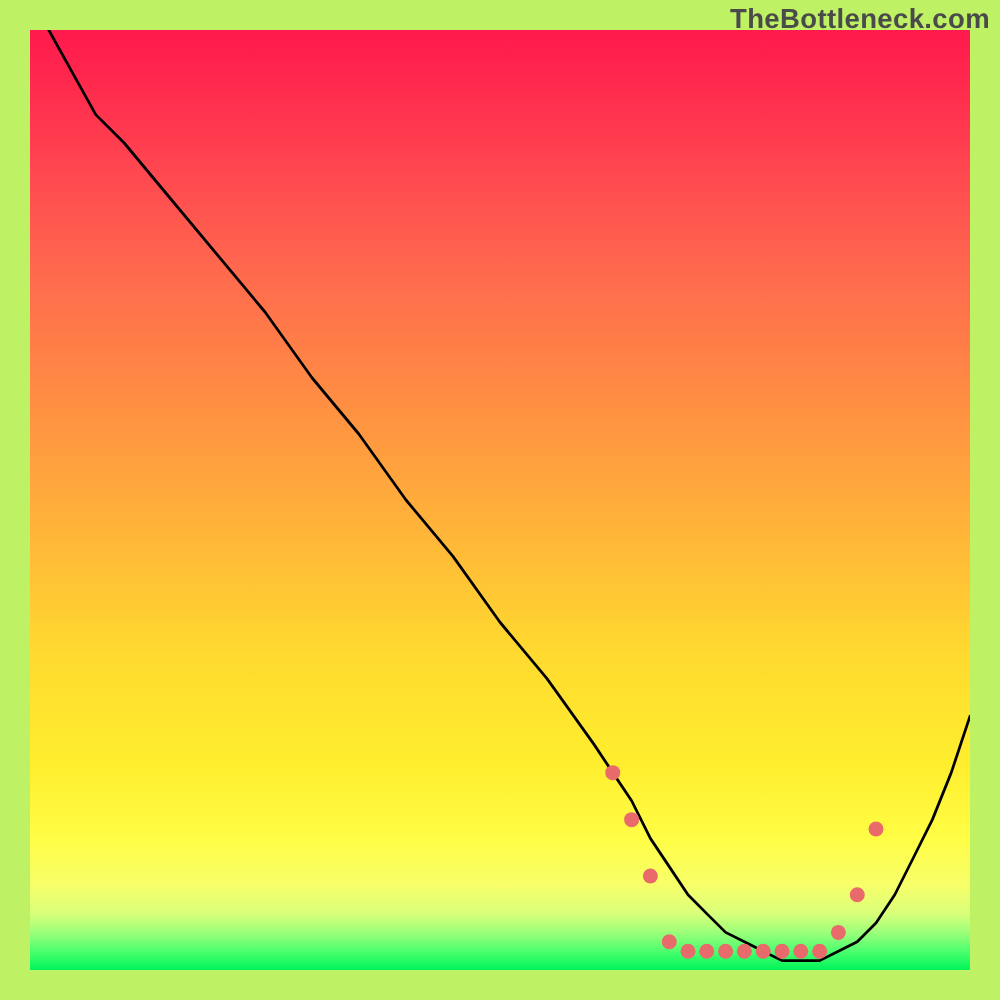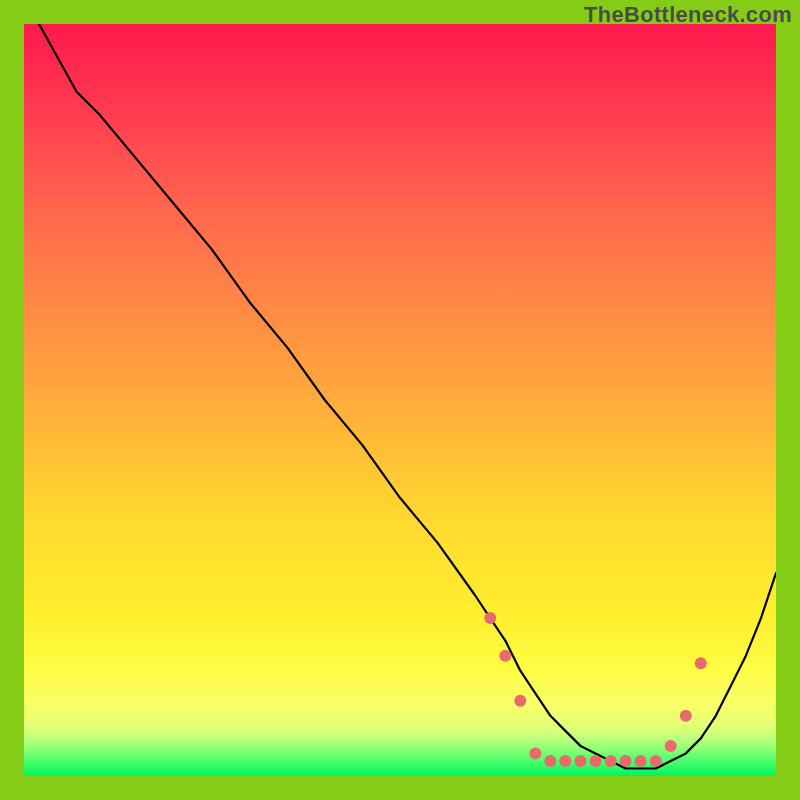--- a/index.html
+++ b/index.html
@@ -8,21 +8,21 @@
     width: 800px;
     height: 800px;
     background: #000;
     overflow: hidden;
     font-family: Arial, Helvetica, sans-serif;
   }
   .frame {
     position: relative;
     width: 800px;
     height: 800px;
-    background: #84cc16;
+    background: #bef264;
   }
   .watermark {
     position: absolute;
     top: 2px;
     right: 8px;
     color: #4a4a4a;
     font-size: 22px;
     font-weight: 600;
     letter-spacing: 0.3px;
     z-index: 5;

